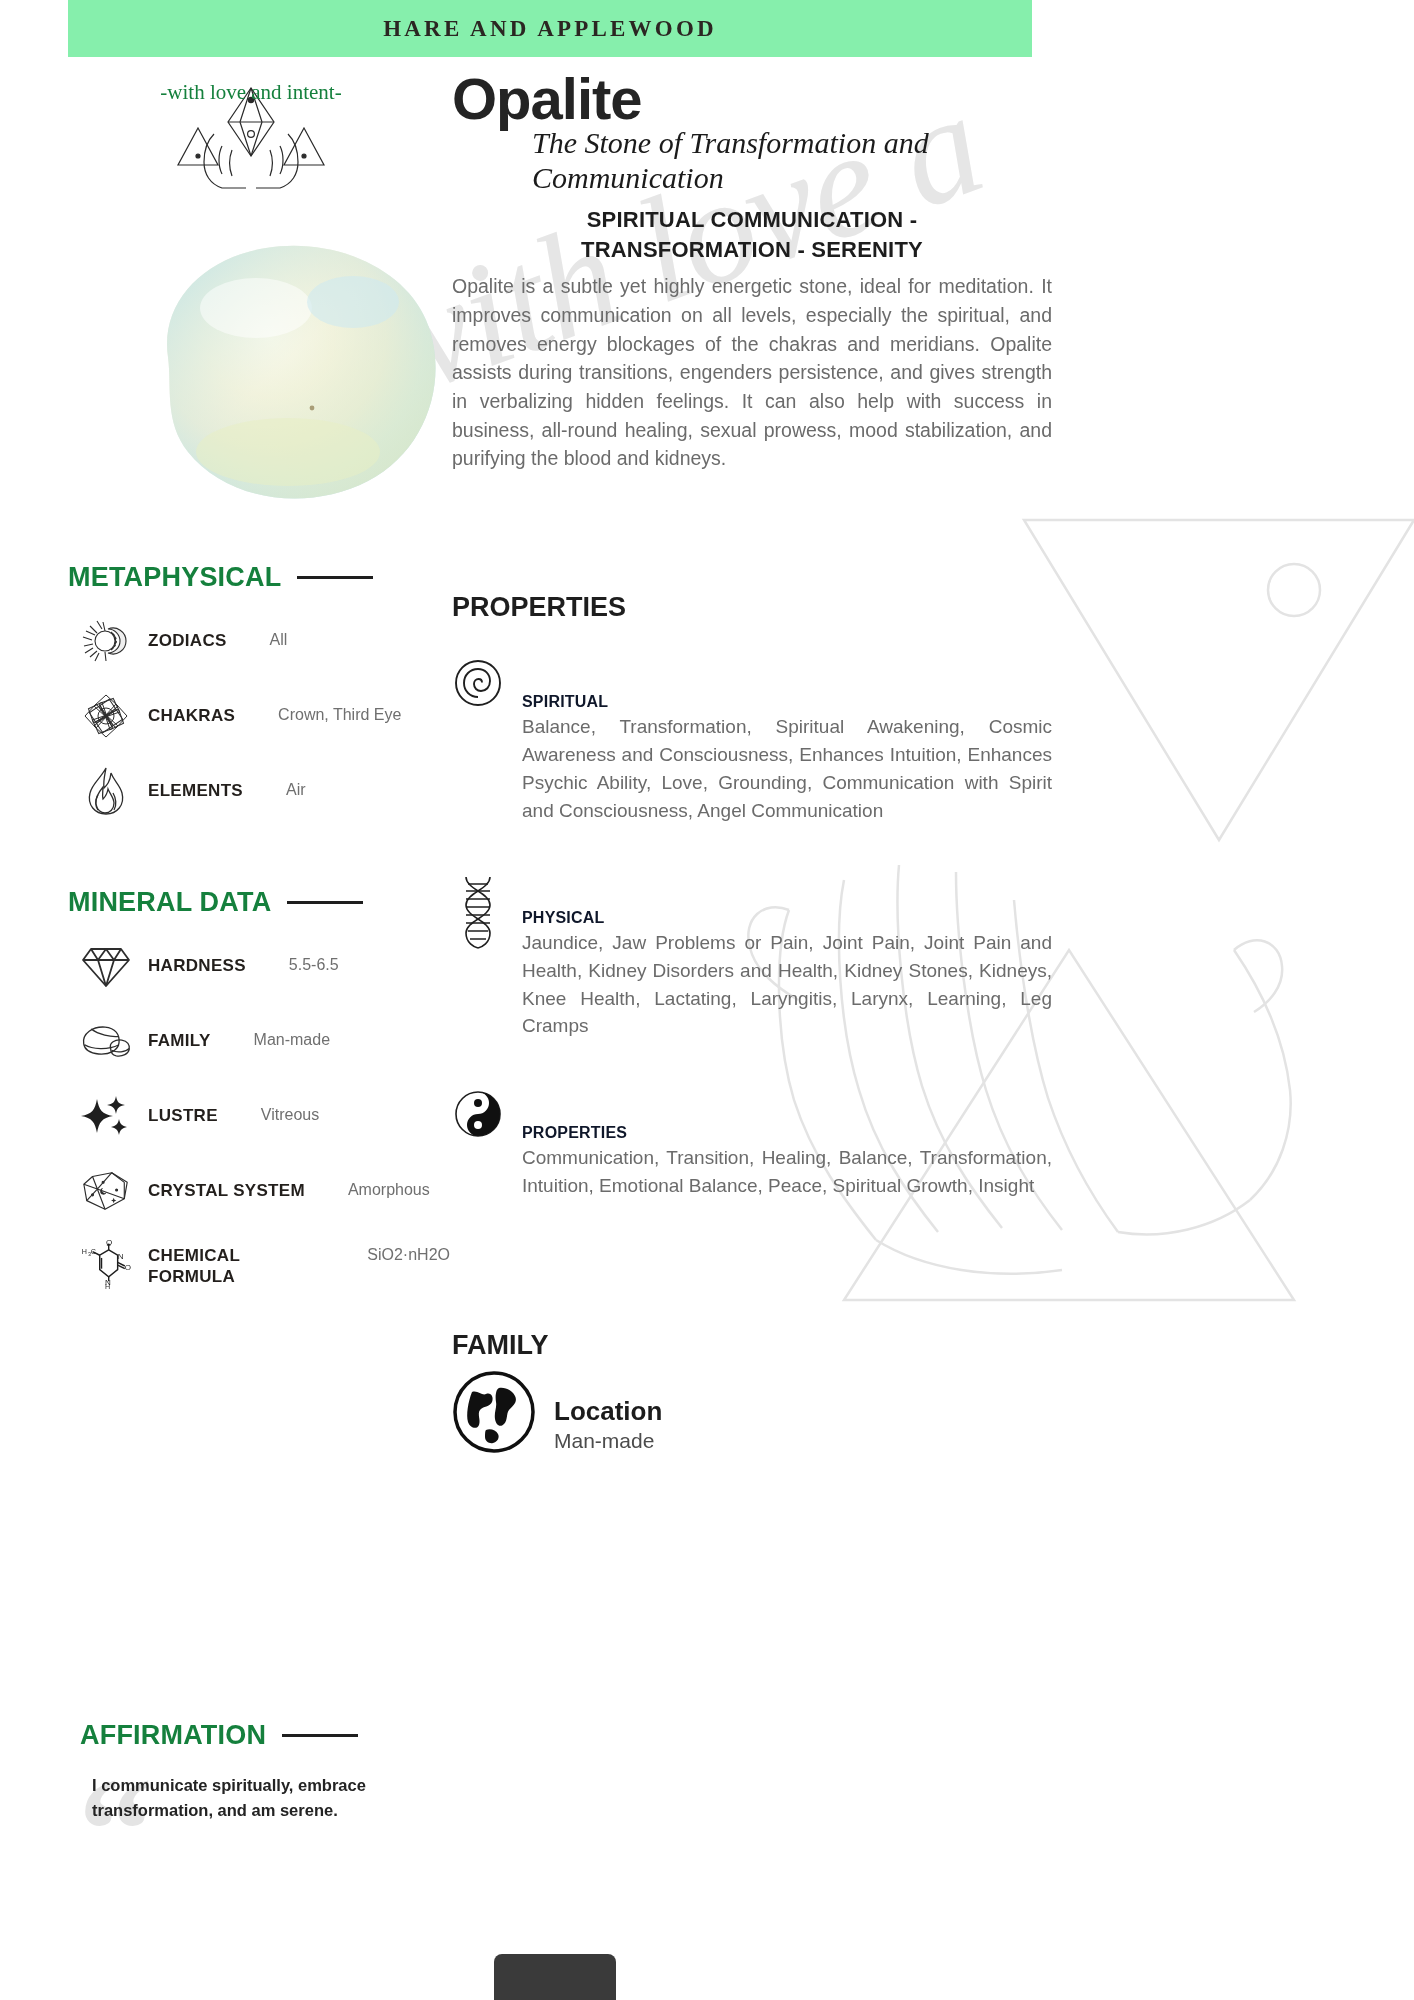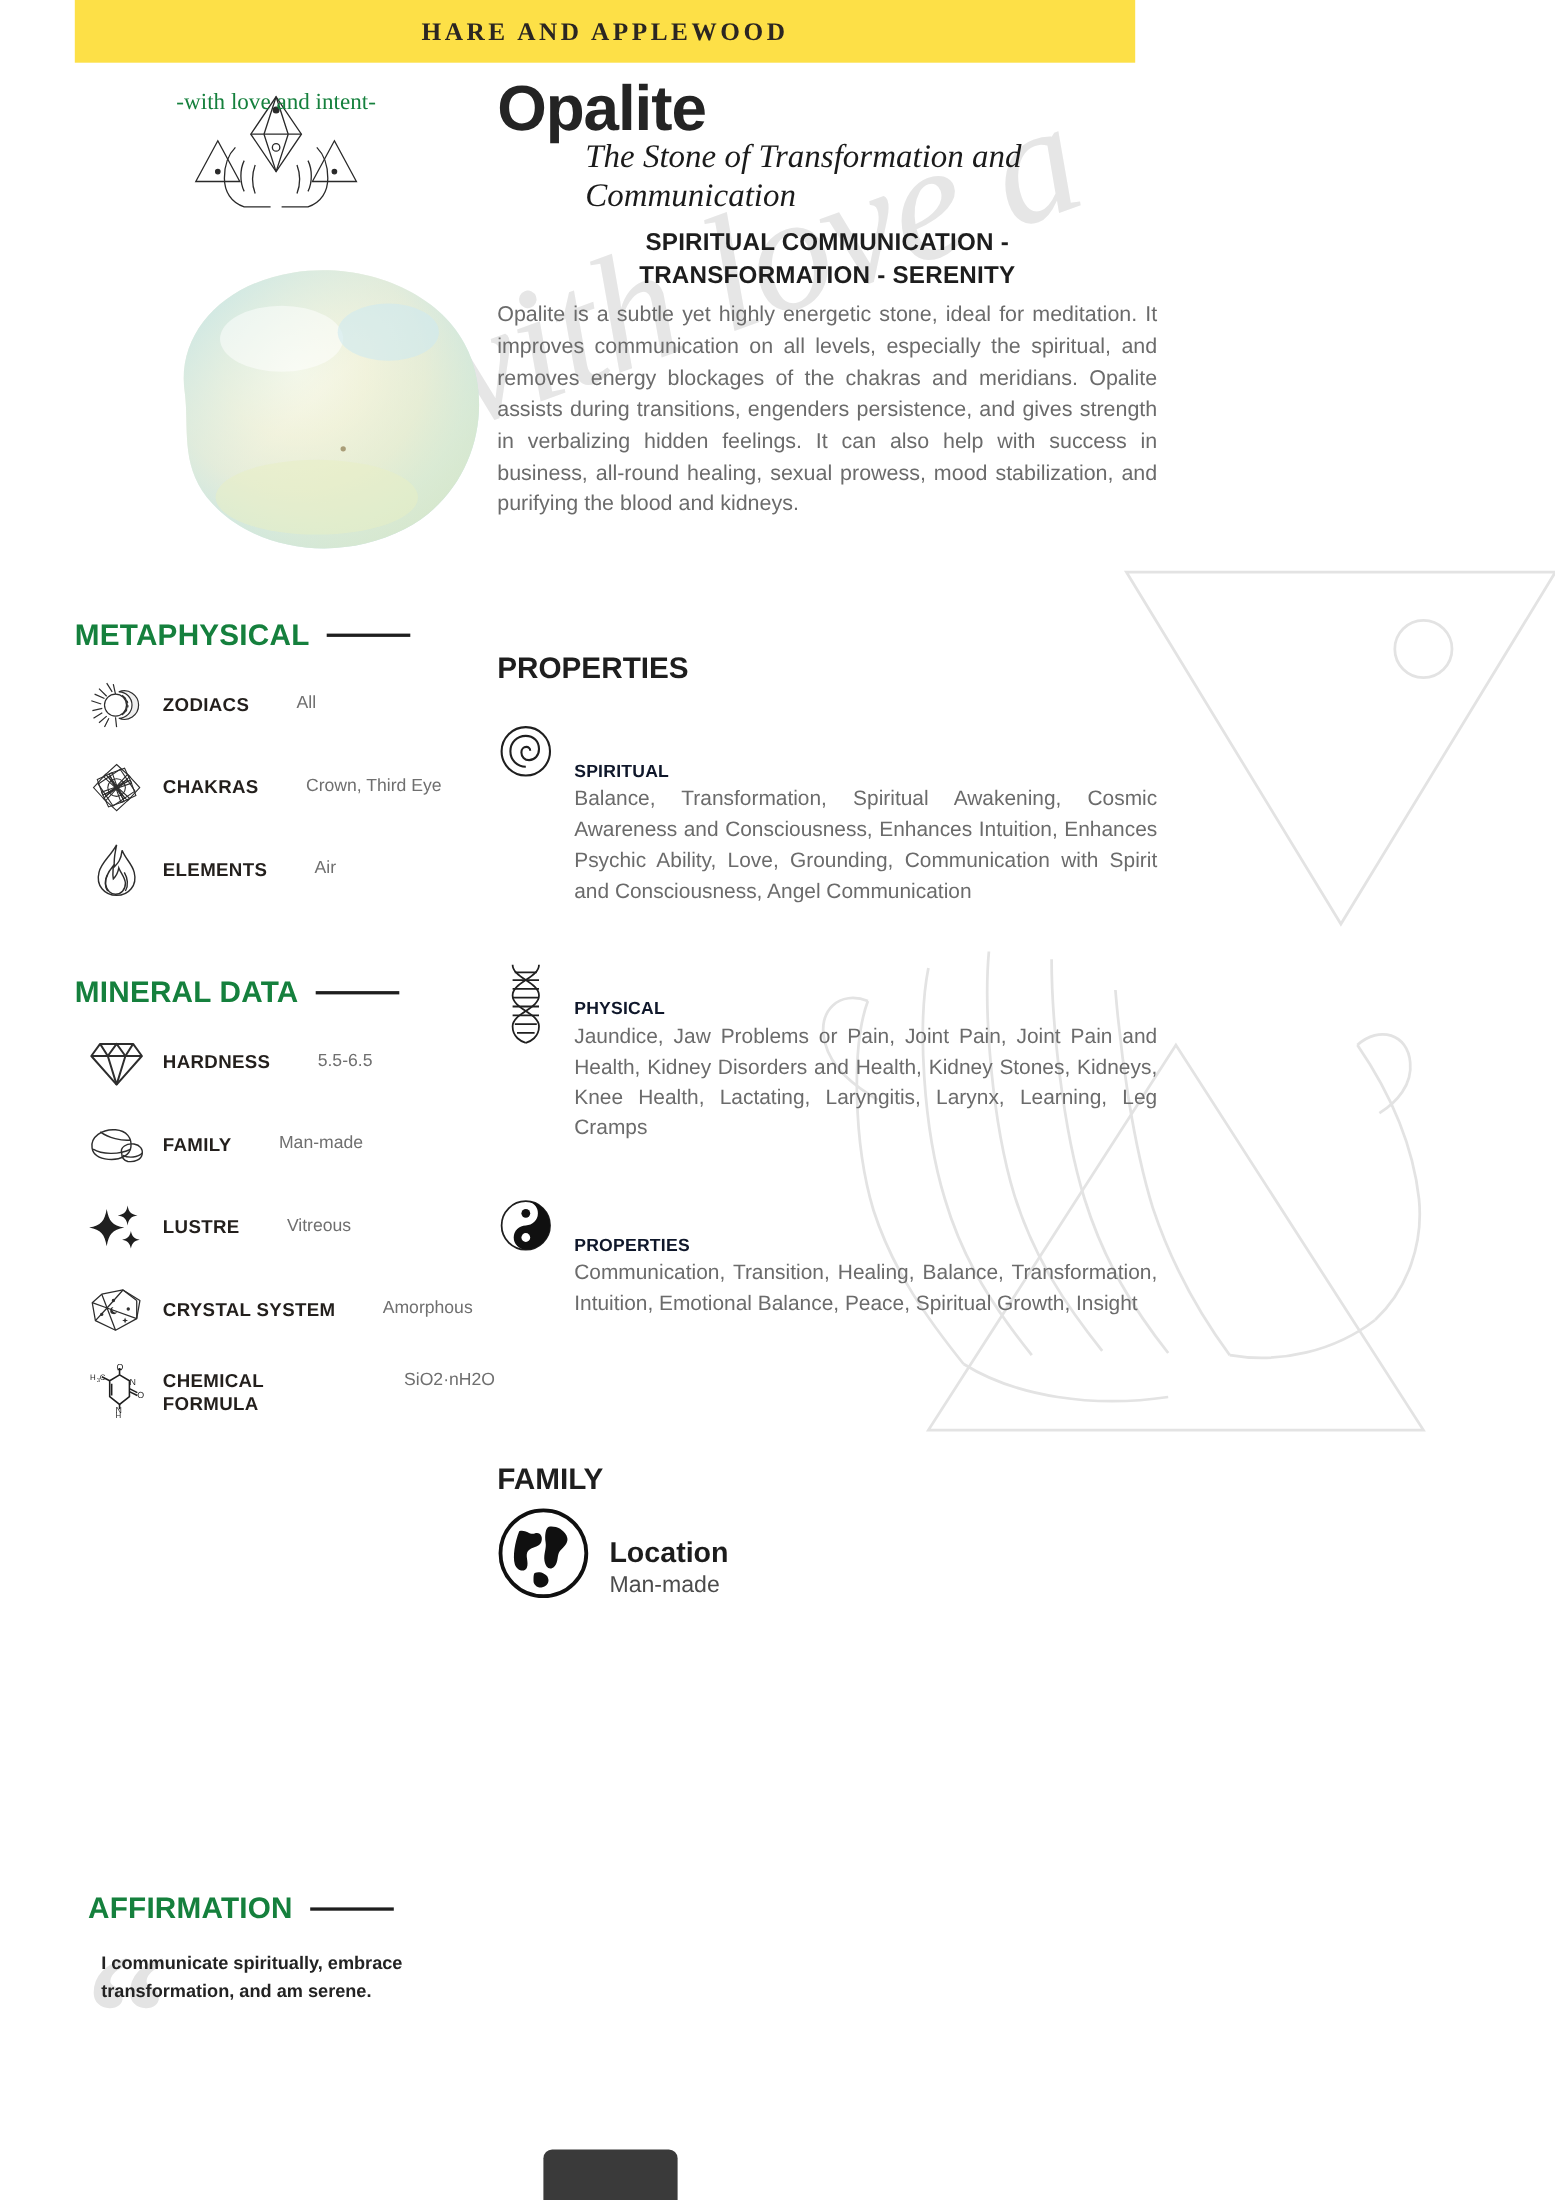--- a/index.html
+++ b/index.html
@@ -16,21 +16,21 @@
   .wm-text {
     position:absolute; left:300px; top:290px;
     font-family:"Liberation Serif", serif; font-size:150px; font-style:italic;
     color:#e6e6e6; letter-spacing:-2px; white-space:nowrap;
     transform: rotate(-20deg); transform-origin: left top; pointer-events:none;
   }
 
   
   .header-bar {
     position:absolute; left:68px; top:0; width:964px; height:57px;
-    background:#fde047; display:flex; align-items:center; justify-content:center;
+    background:#86efac; display:flex; align-items:center; justify-content:center;
   }
   .header-title {
     font-family:"Liberation Serif", serif; font-weight:700; font-size:23px;
     letter-spacing:3.2px; color:#2b2622;
   }
 
   
   .left-col { position:absolute; left:68px; top:62px; width:382px; }
 
   .logo-wrap { position:relative; width:290px; height:130px; margin:8px 0 0 38px; }

